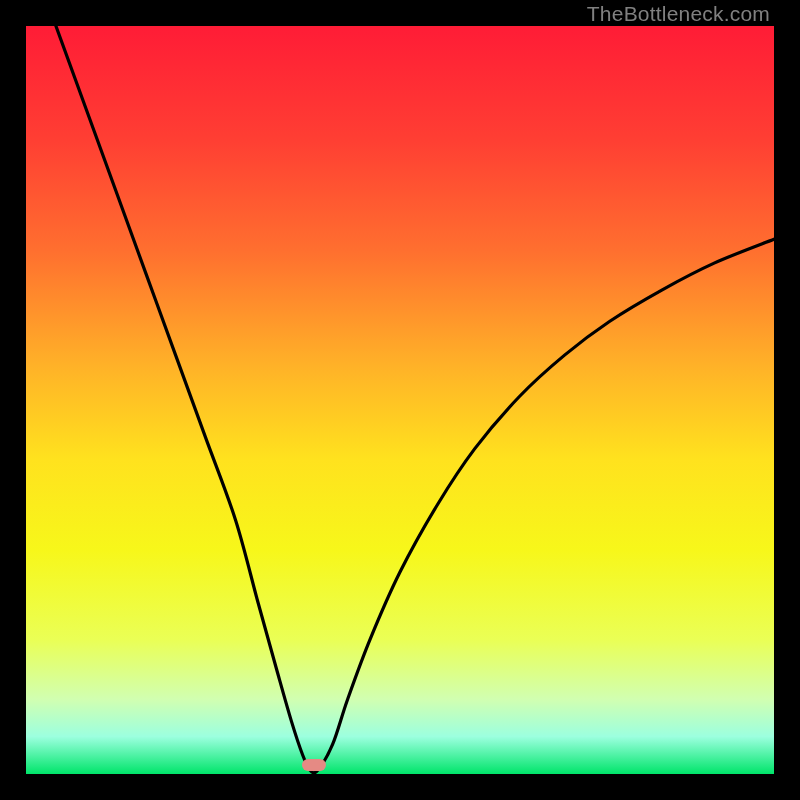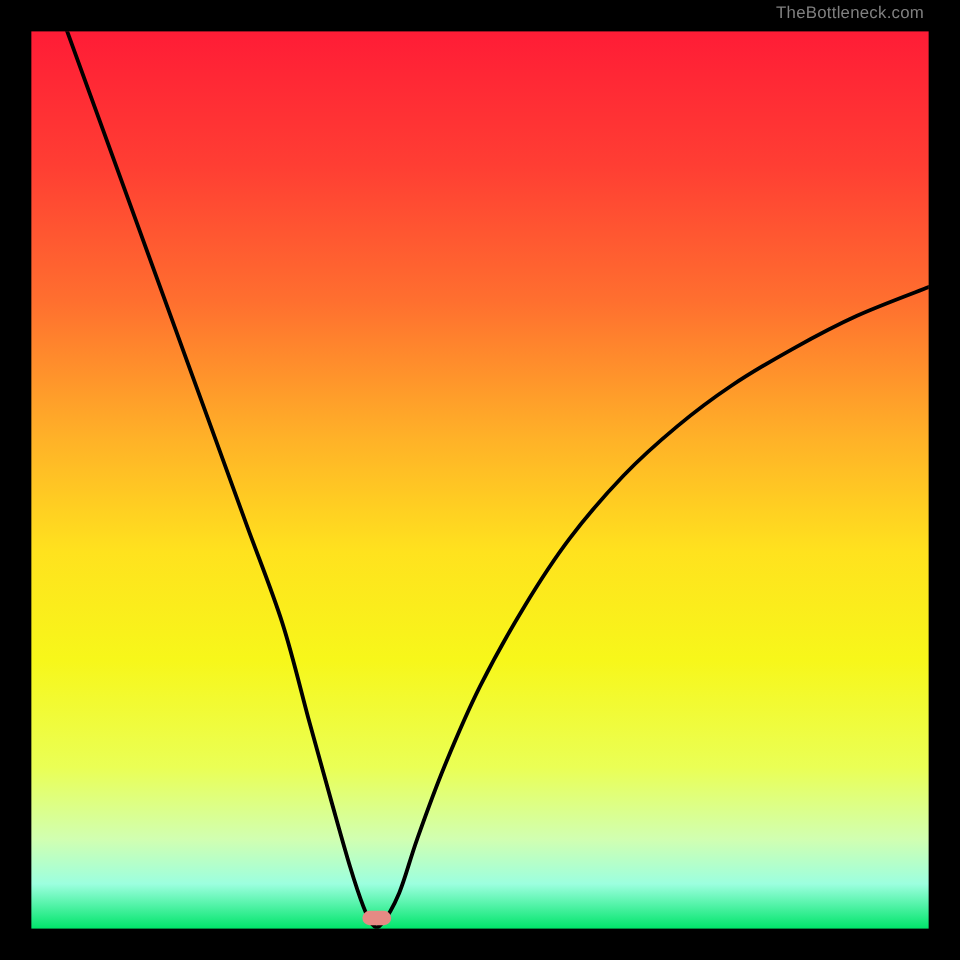--- a/index.html
+++ b/index.html
@@ -24,21 +24,21 @@
     top: 0;
     width: 748px;
     height: 748px;
   }
   .watermark {
     position: absolute;
     top: 2px;
     right: 30px;
     color: #808080;
     font-family: Arial, Helvetica, sans-serif;
-    font-size: 14px;
+    font-size: 21px;
     letter-spacing: 0.2px;
   }
   svg { display: block; }
 </style>
 </head>
 <body>
 
 <div class="watermark">TheBottleneck.com</div>
 
 <div class="frame">

